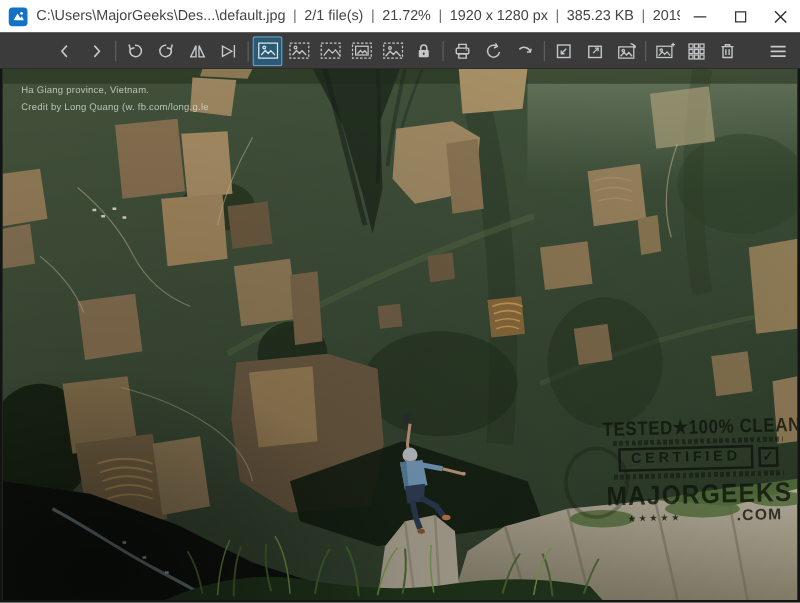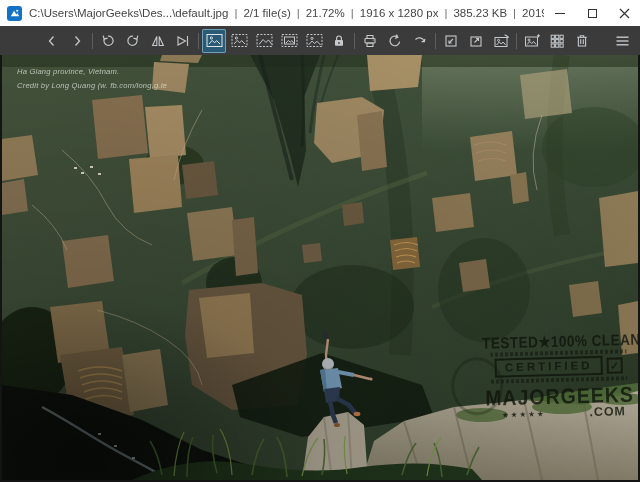--- a/index.html
+++ b/index.html
@@ -26,21 +26,21 @@
   .tbtn.sel { background:#2a5a75; box-shadow: inset 0 0 0 1px #6fa0ba; }
   .tbtn svg { display:block; }
   .tsep-bar { width:1px; height:16px; background:#5e5e5e; margin:0 2px; flex:0 0 auto; }
   .menu-push { margin-left:auto; }
 
   
   .photo-area { padding:0 2px 2px 2px; background:#141414; }
   .viewport { position:relative; width:636px; height:425px; overflow:hidden; background:#2e3b2c; }
   .viewport > svg { display:block; }
 
-  .credit { position:absolute; left:15px; top:10px; font-size:7.6px; font-style:italic;
+  .credit { position:absolute; left:15px; top:10px; font-size:7.6px; 
             color:#d3dbd0; opacity:.82; line-height:1.8; letter-spacing:.2px; }
 
   
   .stamp { position:absolute; right:3px; top:278px; width:152px; color:#0e130a; opacity:.78;
            transform:rotate(-1.5deg); text-align:center; }
   .stamp .row1 { font-size:13.5px; font-weight:bold; letter-spacing:.5px; white-space:nowrap;
                  transform:scaleY(1.15); }
   .grunge { height:4px; margin:2px 8px; opacity:.65;
             background:repeating-linear-gradient(90deg,#0e130a 0 3px,transparent 3px 5px); }
   .cert-row { display:flex; align-items:center; justify-content:center; gap:4px; margin-top:1px; }
@@ -68,21 +68,21 @@
           <circle cx="9" cy="3" r="1.2" fill="#fff"></circle>
         </svg>
     </div>
     <div class="title-text">
       <span>C:\Users\MajorGeeks\Des...\default.jpg</span>
       <span class="tsep">|</span>
       <span>2/1 file(s)</span>
       <span class="tsep">|</span>
       <span>21.72%</span>
       <span class="tsep">|</span>
-      <span>1916 x 1280 px</span>
+      <span>1920 x 1280 px</span>
       <span class="tsep">|</span>
       <span>385.23 KB</span>
       <span class="tsep">|</span>
       <span>2019/12/29 11:35:02</span>
 
     </div>
     <div class="win-controls">
       <div class="win-btn">
           <span class="min-glyph"></span>
         </div>

